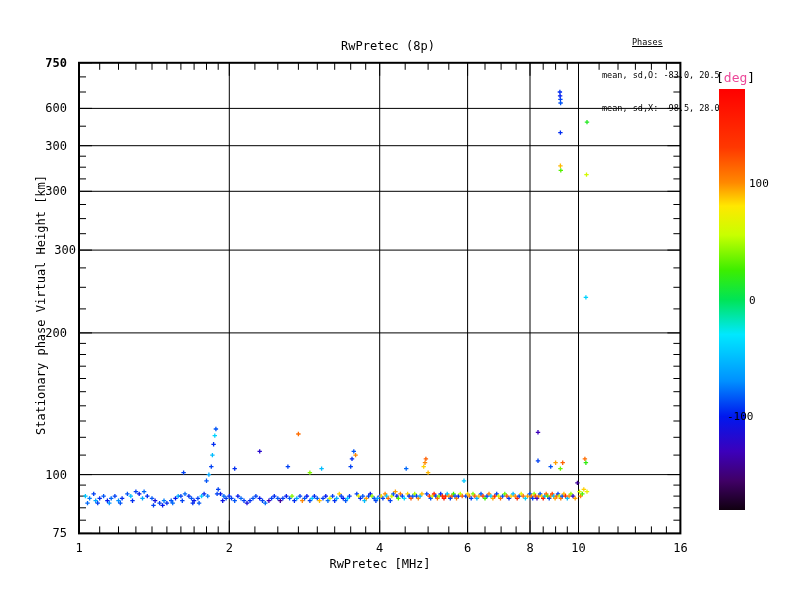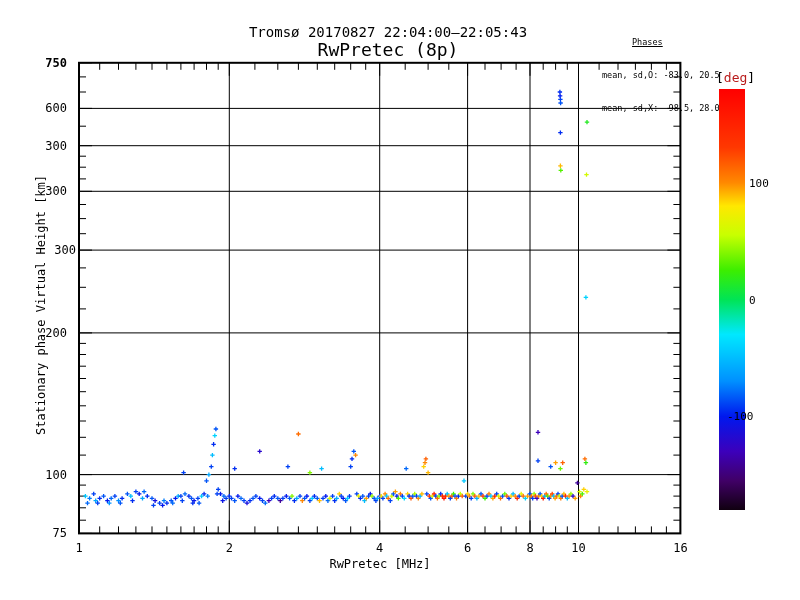--- a/index.html
+++ b/index.html
@@ -1,38 +1,37 @@
 <!DOCTYPE html>
 <html><head>
 <meta charset="utf-8">
 <style>
   html,body{margin:0;padding:0;background:#fff;}
   #stage{position:relative;width:800px;height:600px;background:#ffffff;overflow:hidden;
          font-family:"DejaVu Sans Mono",monospace;color:#000;}
   .abs{position:absolute;}
   #title1{top:24px;left:388px;transform:translateX(-50%);font-size:14px;white-space:pre;}
-  #title2{top:39px;left:388px;transform:translateX(-50%);font-size:18px;white-space:pre;}
+  #title2{top:39px;left:388px;transform:translateX(-50%);font-size:12px;white-space:pre;}
   #stats{top:15px;left:602px;font-size:8.5px;line-height:11px;white-space:pre;}
   #stats .hdr{padding-left:30px;text-decoration:underline;}
   #svgwrap{top:0;left:0;width:800px;height:600px;}
   #ticklabels div{position:absolute;font-size:12px;white-space:pre;}
   .ytl{width:46px;text-align:right;}
   .xtl{transform:translateX(-50%);}
   #xaxis-title{top:557px;left:380px;transform:translateX(-50%);font-size:12px;white-space:pre;}
   #yaxis-title{top:305px;left:41px;transform:translate(-50%,-50%) rotate(-90deg);font-size:12px;white-space:pre;}
   #cbar{top:89px;left:719px;width:26px;height:421px;}
   #cbar-label{top:70px;left:716px;font-size:13px;white-space:pre;}
-  #cbar-label .unit{color:#b91c1c;}
+  #cbar-label .unit{color:#ec4899;}
   #cbarticks div{position:absolute;font-size:11px;white-space:pre;}
 </style>
 </head>
 <body>
 
 <div id="stage">
-  <div class="abs" id="title1">Tromsø 20170827 22:04:00–22:05:43</div>
   <div class="abs" id="title2">RwPretec (8p)</div>
 
   <div class="abs" id="stats">
     <div class="hdr">Phases</div>
     <div>mean, sd,O: -83.0, 20.5</div>
     <div>mean, sd,X:  98.5, 28.0</div>
   </div>
 
   <div class="abs" id="svgwrap"><svg xmlns="http://www.w3.org/2000/svg" width="800" height="600" viewBox="0 0 800 600">
         <line x1="229.3" y1="62.8" x2="229.3" y2="533.4" stroke="#000" stroke-width="1"></line>

